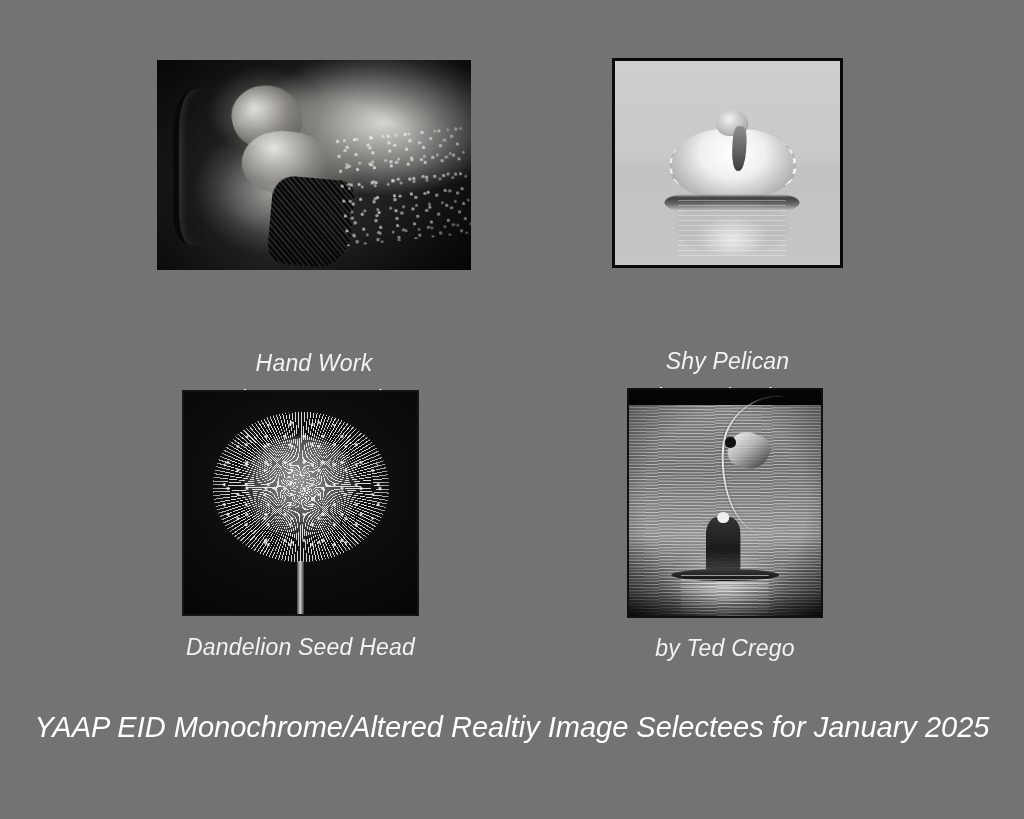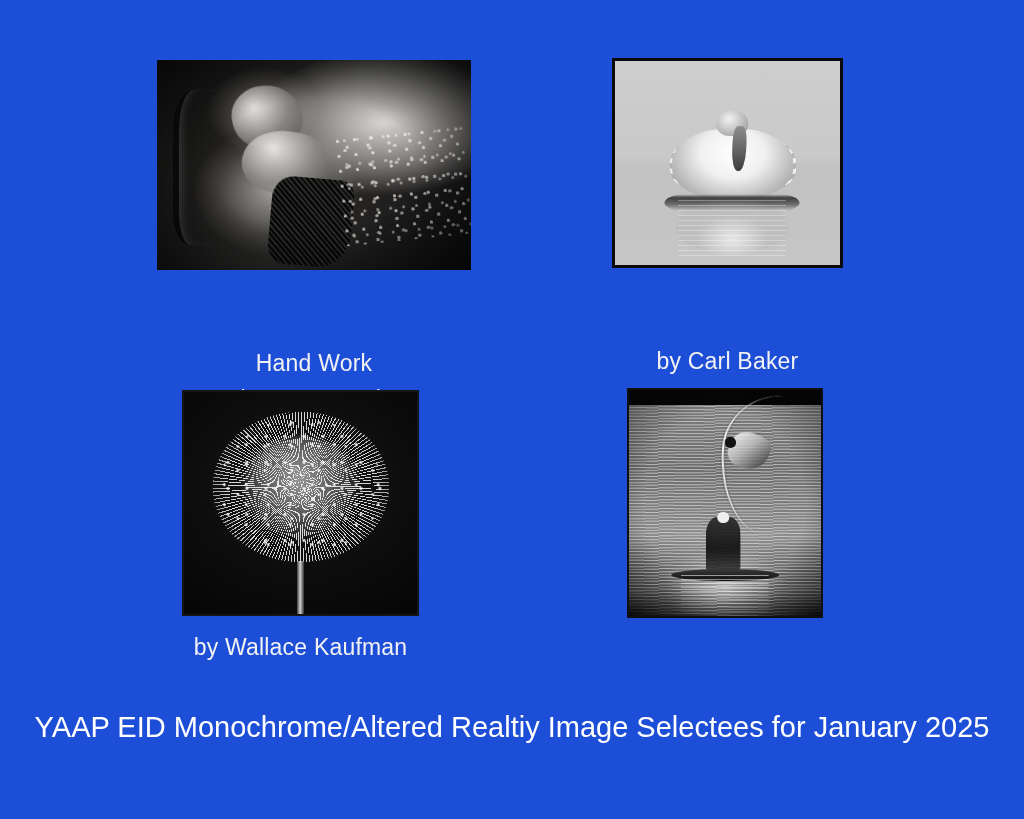--- a/index.html
+++ b/index.html
@@ -13,21 +13,22 @@
     height: 819px;
     overflow: hidden;
     font-family: "Liberation Sans", sans-serif;
     color: #ffffff;
     position: relative;
   }
 
   .gallery {
     position: absolute;
     inset: 0;
-    background: #1d4ed8;
+    background: #737373;
+    font-style: italic;
   }
 
   
   .card {
     position: absolute;
   }
   .photo-frame {
     position: absolute;
     overflow: hidden;
     background: #000;
@@ -332,52 +333,54 @@
         <div class="feathers"></div>
         <div class="bird-body"></div>
         <div class="head"></div>
         <div class="bill"></div>
         <div class="waterline"></div>
         <div class="reflection"></div>
         <div class="ripples"></div>
       </div>
     </div>
     <div class="caption">
+      <span class="title-line">Shy Pelican</span>
       <span class="author-line">by Carl Baker</span>
     </div>
   </div>
 
   <div class="card" id="card-dandelion">
     <div class="photo-frame">
       <div class="art-dandelion">
         <div class="puff"></div>
         <div class="puff-core"></div>
         <div class="seed-dots"></div>
         <div class="stem"></div>
       </div>
     </div>
     <div class="caption">
-      <span class="author-line">by Wallace Kaufman</span>
+      <span class="title-line">Dandelion Seed Head</span>
     </div>
   </div>
 
   <div class="card" id="card-water-show">
     <div class="photo-frame">
       <div class="art-watershow">
         <div class="spray"></div>
         <div class="topband"></div>
         <div class="rope"></div>
         <div class="acrobat-top"></div>
         <div class="acrobat-top-head"></div>
         <div class="acrobat-base"></div>
         <div class="acrobat-base-head"></div>
         <div class="platform"></div>
         <div class="fall"></div>
         <div class="vignette"></div>
       </div>
     </div>
     <div class="caption">
+      <span class="author-line">by Ted Crego</span>
     </div>
   </div>
 
   <div id="banner-caption">YAAP EID Monochrome/Altered Realtiy Image Selectees for January 2025</div>
 
 </div>
 
 </body></html>

